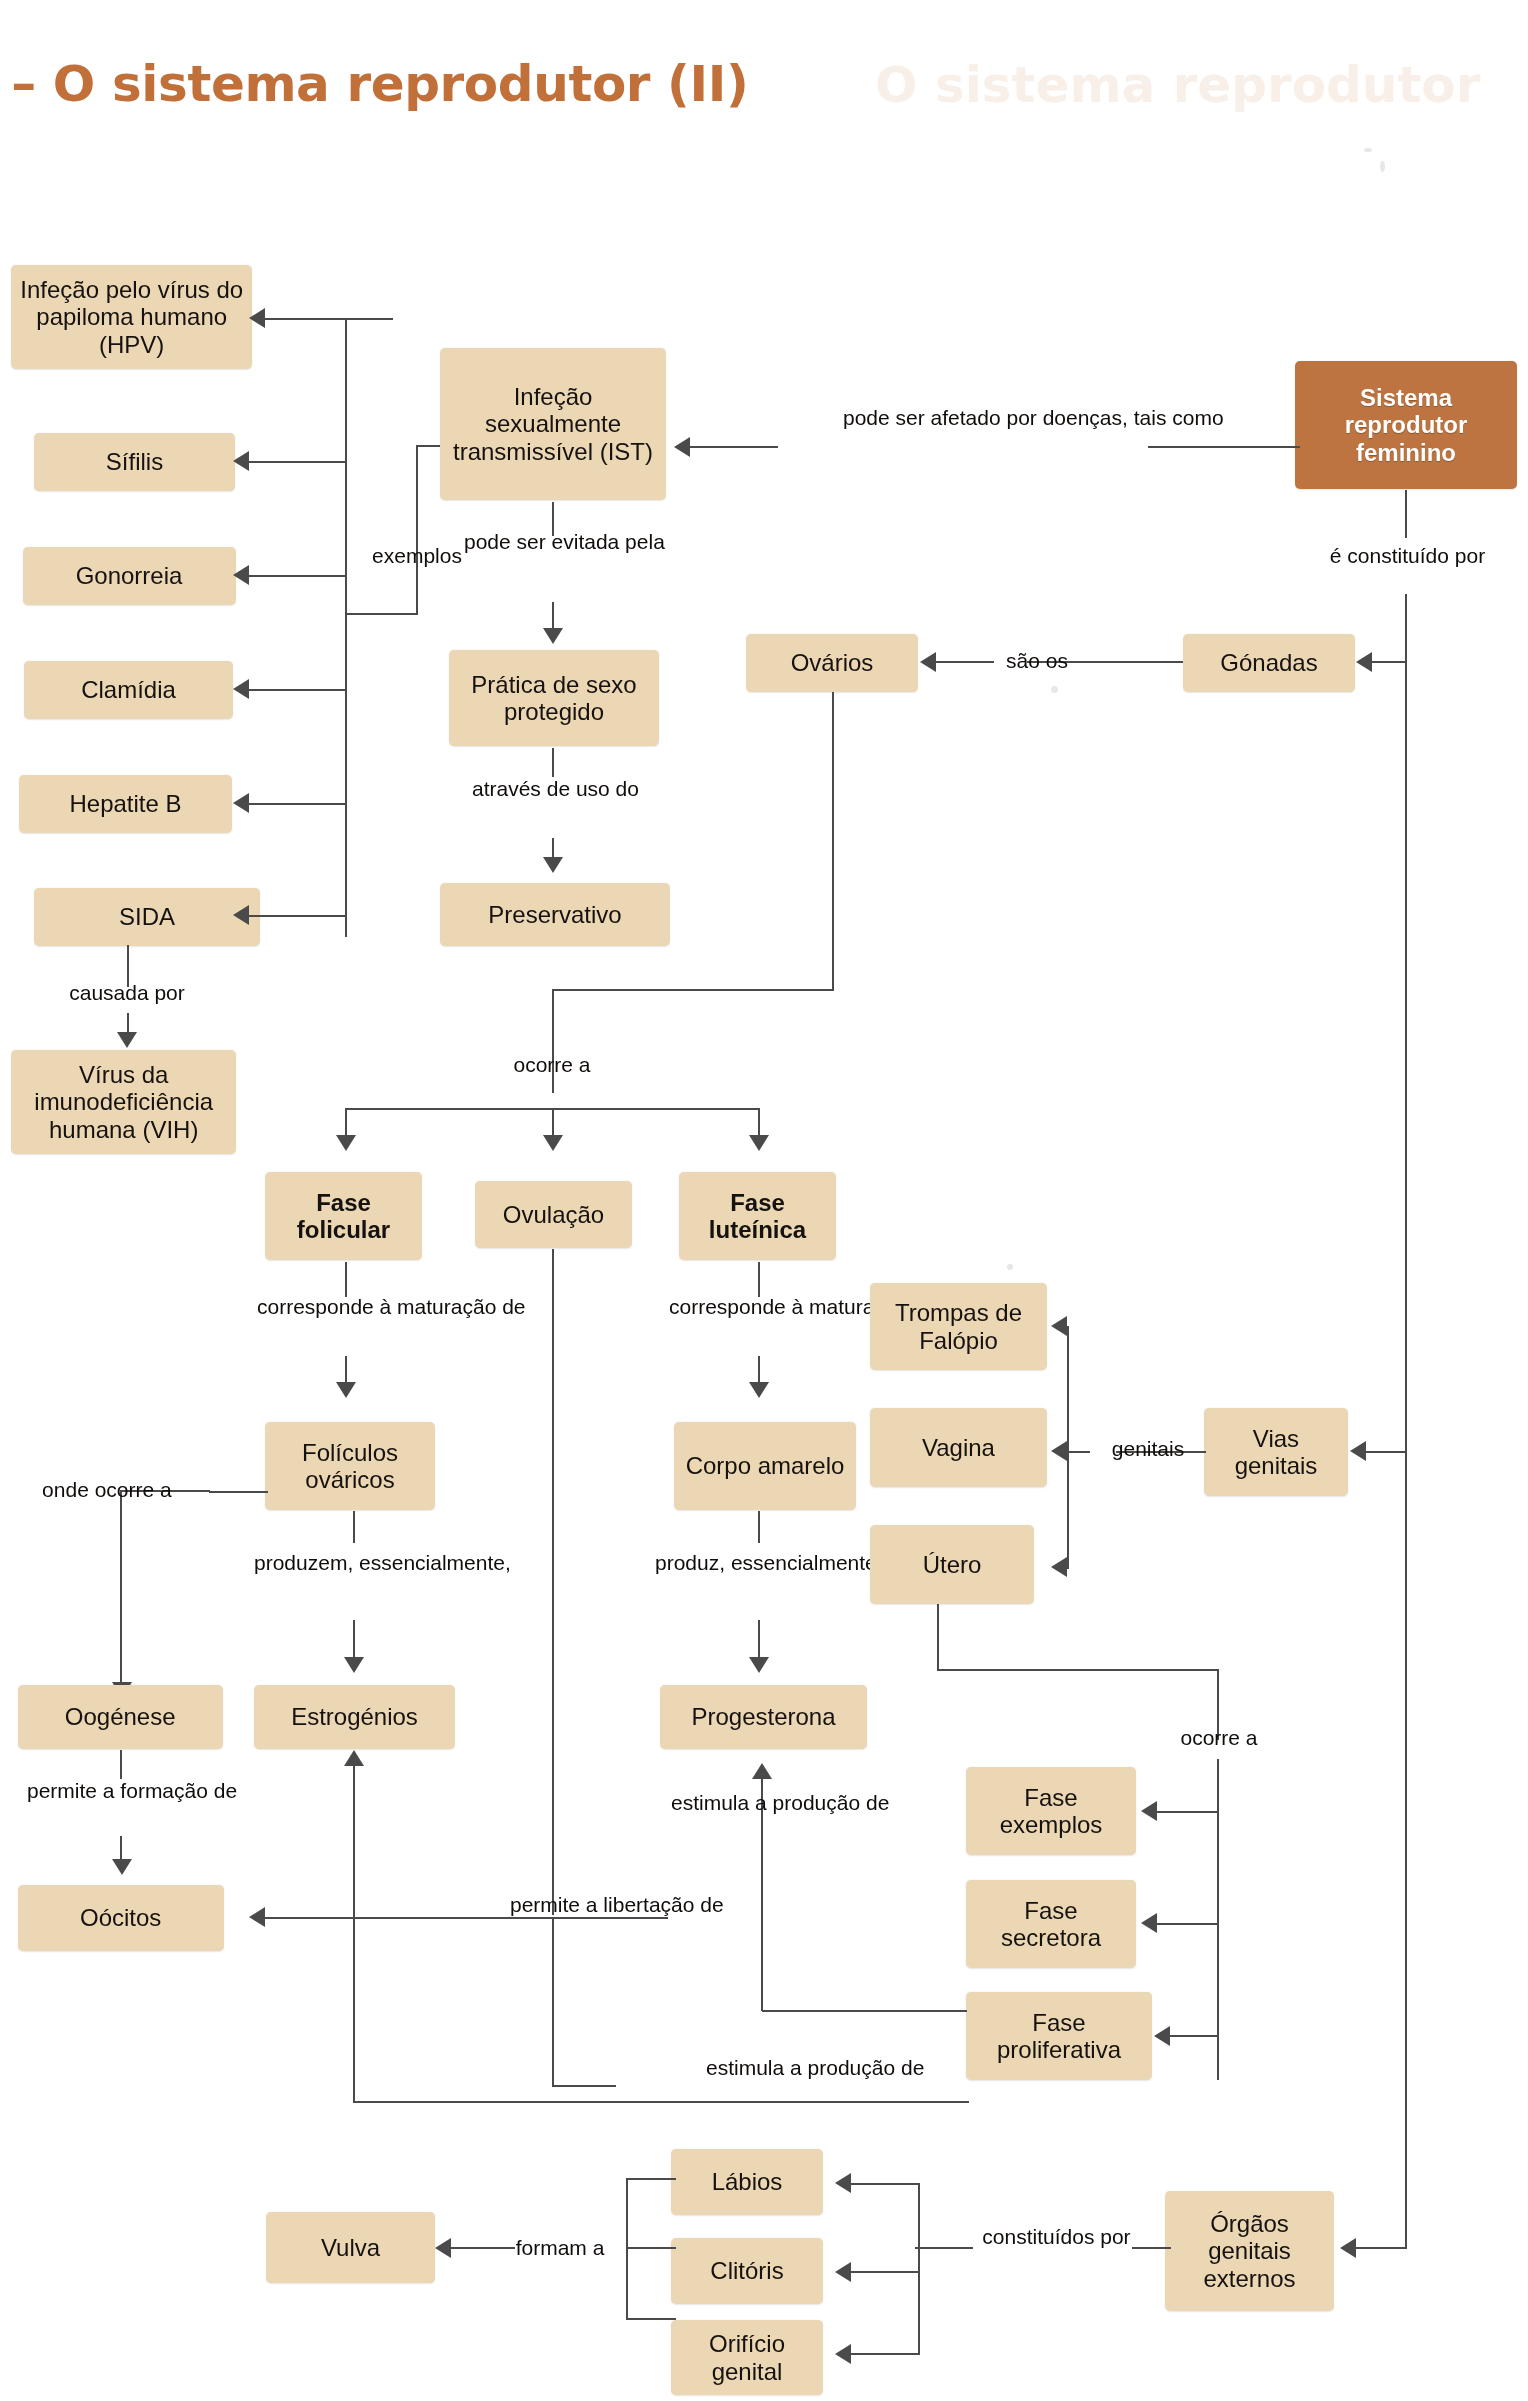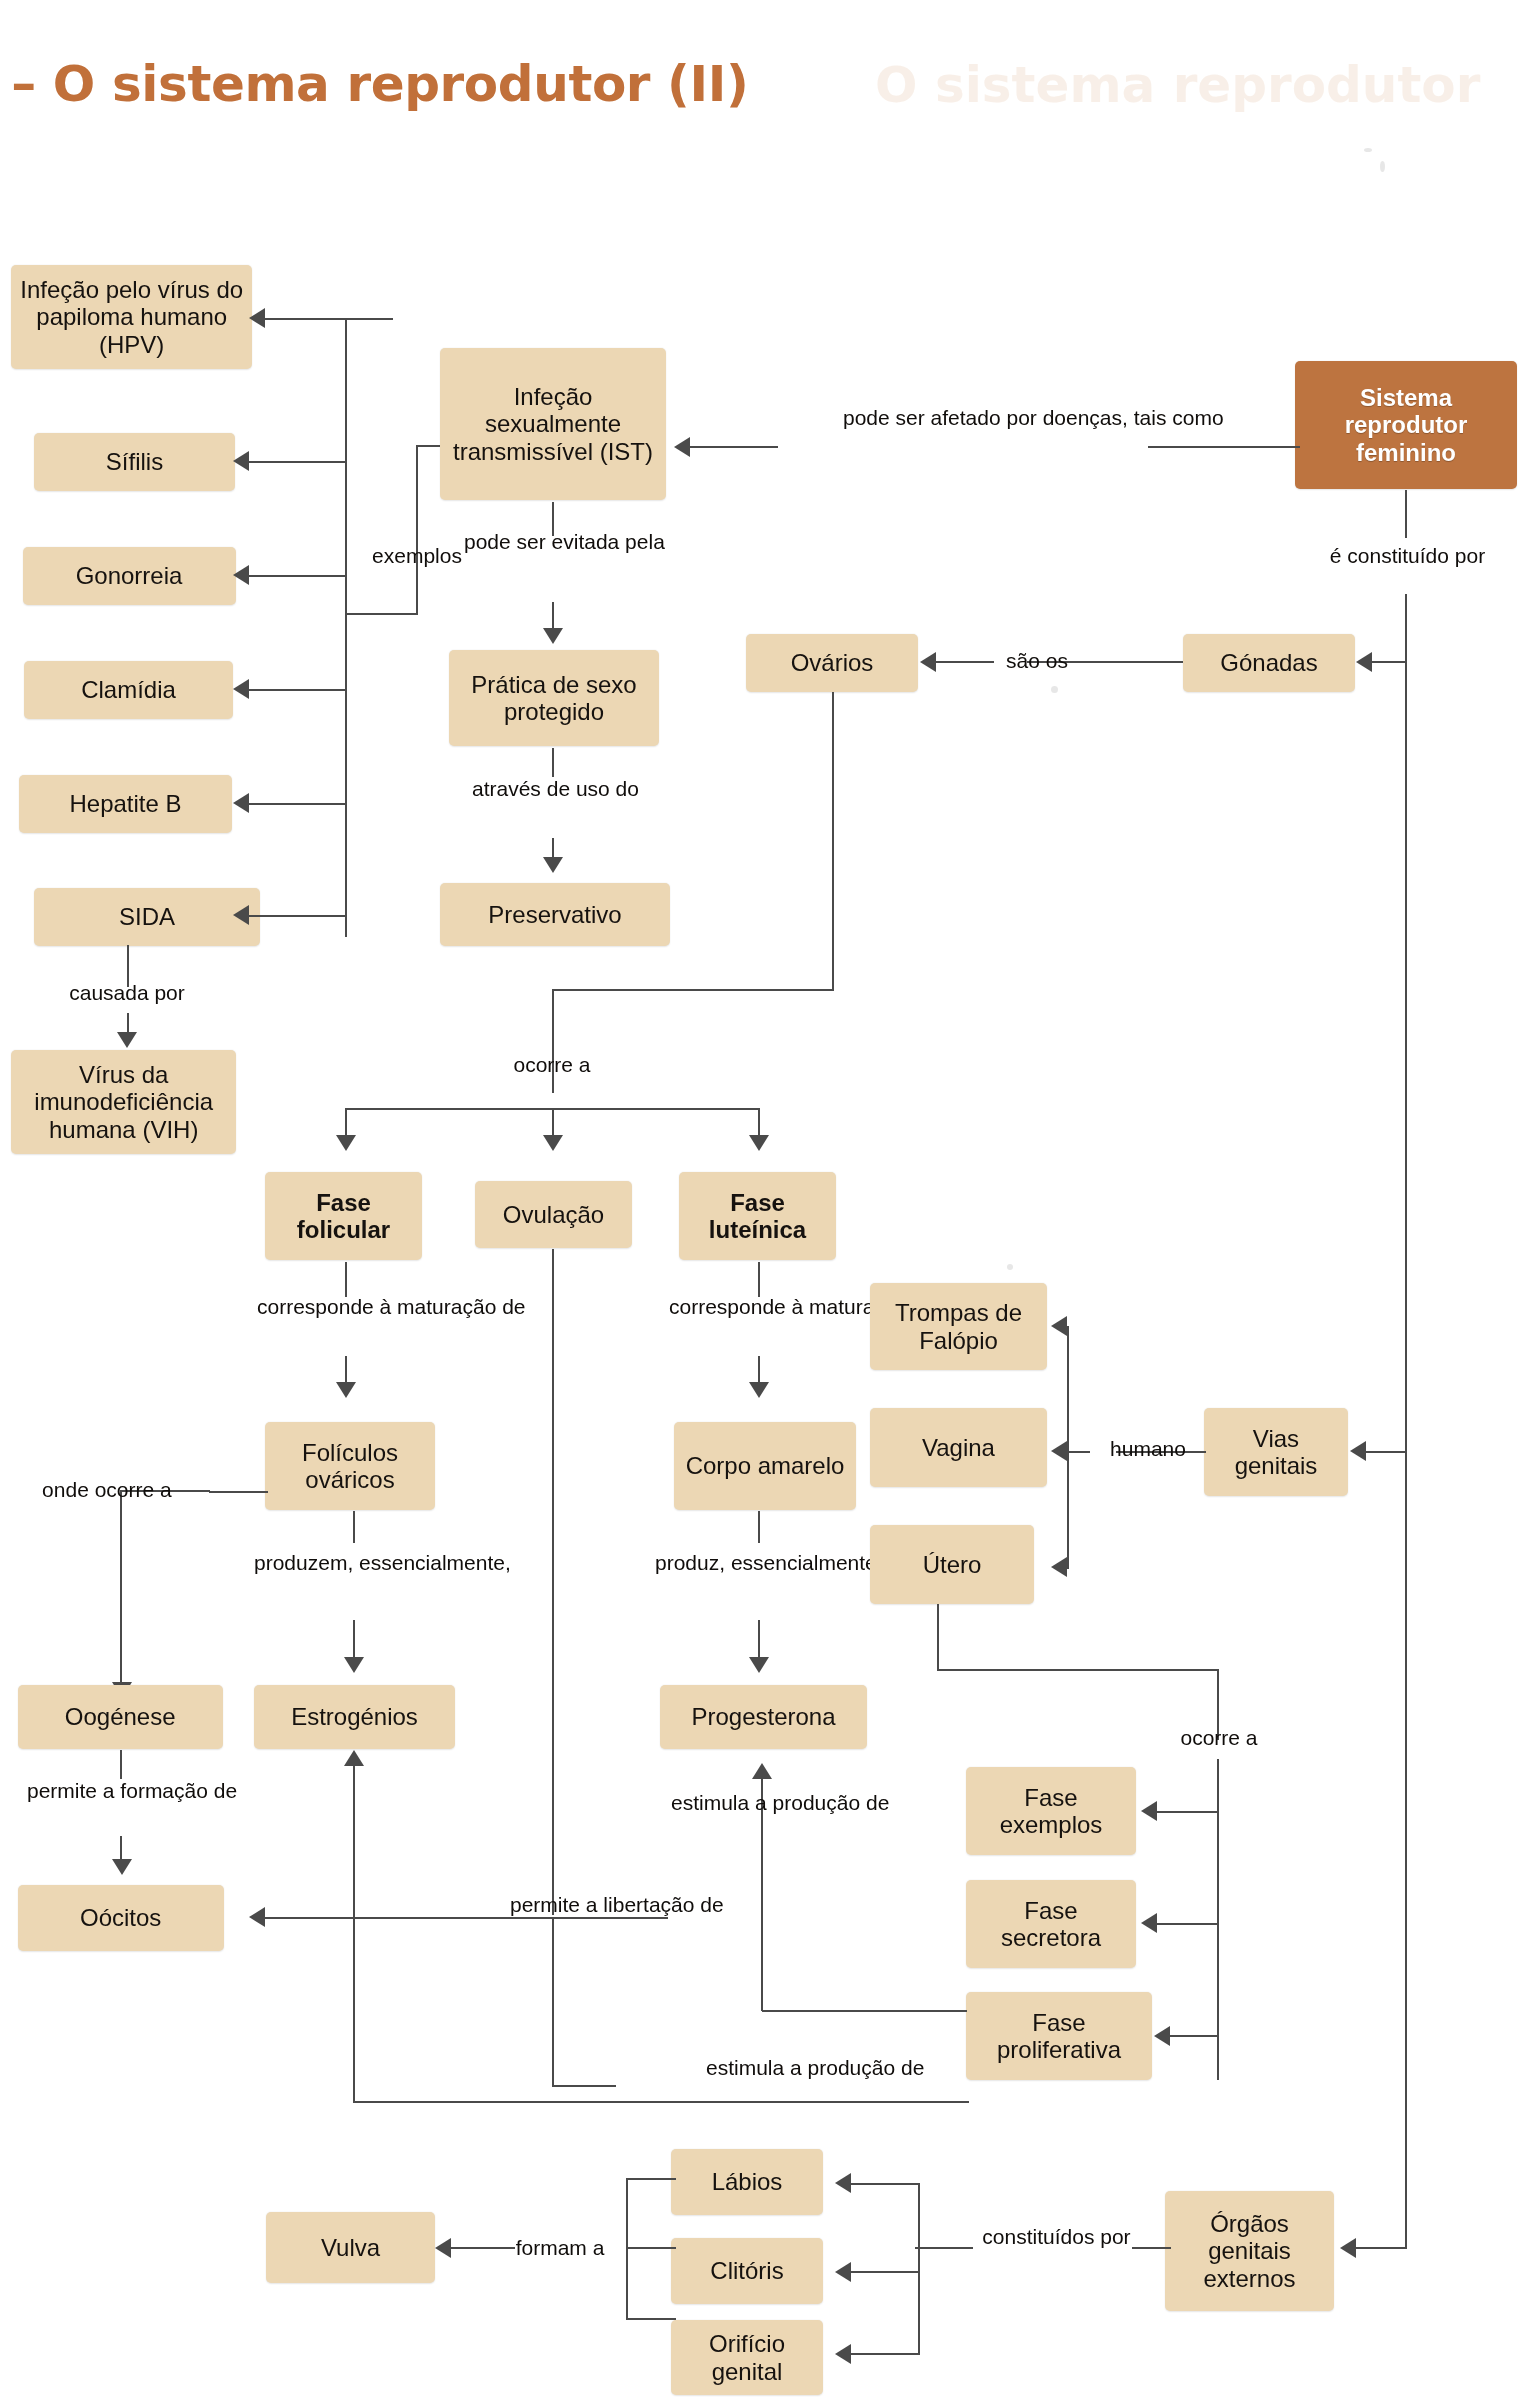--- a/index.html
+++ b/index.html
@@ -237,21 +237,21 @@
 
   <div class="node" style="left:870px;top:1283px;width:177px;height:87px;">Trompas de Falópio</div>
 
   <div class="node" style="left:870px;top:1408px;width:177px;height:79px;">Vagina</div>
 
   <div class="node" style="left:870px;top:1525px;width:164px;height:79px;">Útero</div>
 
   <div class="ln h" style="left:1116px;top:1451px;width:90px;"></div>
   <div class="ln h" style="left:1067px;top:1451px;width:22.5px;"></div>
   <div class="ar ar-l" style="left:1051px;top:1441px;"></div>
-  <div class="lbl" style="left:1084px;top:1437px;width:128px;">humano</div>
+  <div class="lbl" style="left:1084px;top:1437px;width:128px;">genitais</div>
 
   <div class="ln v" style="left:1067px;top:1328px;height:241px;"></div>
   <div class="ln h" style="left:1067px;top:1326px;width:1.6px;"></div>
   <div class="ar ar-l" style="left:1051px;top:1316px;"></div>
   <div class="ar ar-l" style="left:1051px;top:1557px;"></div>
   <div class="ln h" style="left:1067px;top:1567px;width:1.6px;"></div>
 
   <div class="ln v" style="left:937px;top:1604px;height:67px;"></div>
   <div class="ln h" style="left:937px;top:1669px;width:281px;"></div>
   <div class="ln v" style="left:1217px;top:1669px;height:71px;"></div>

